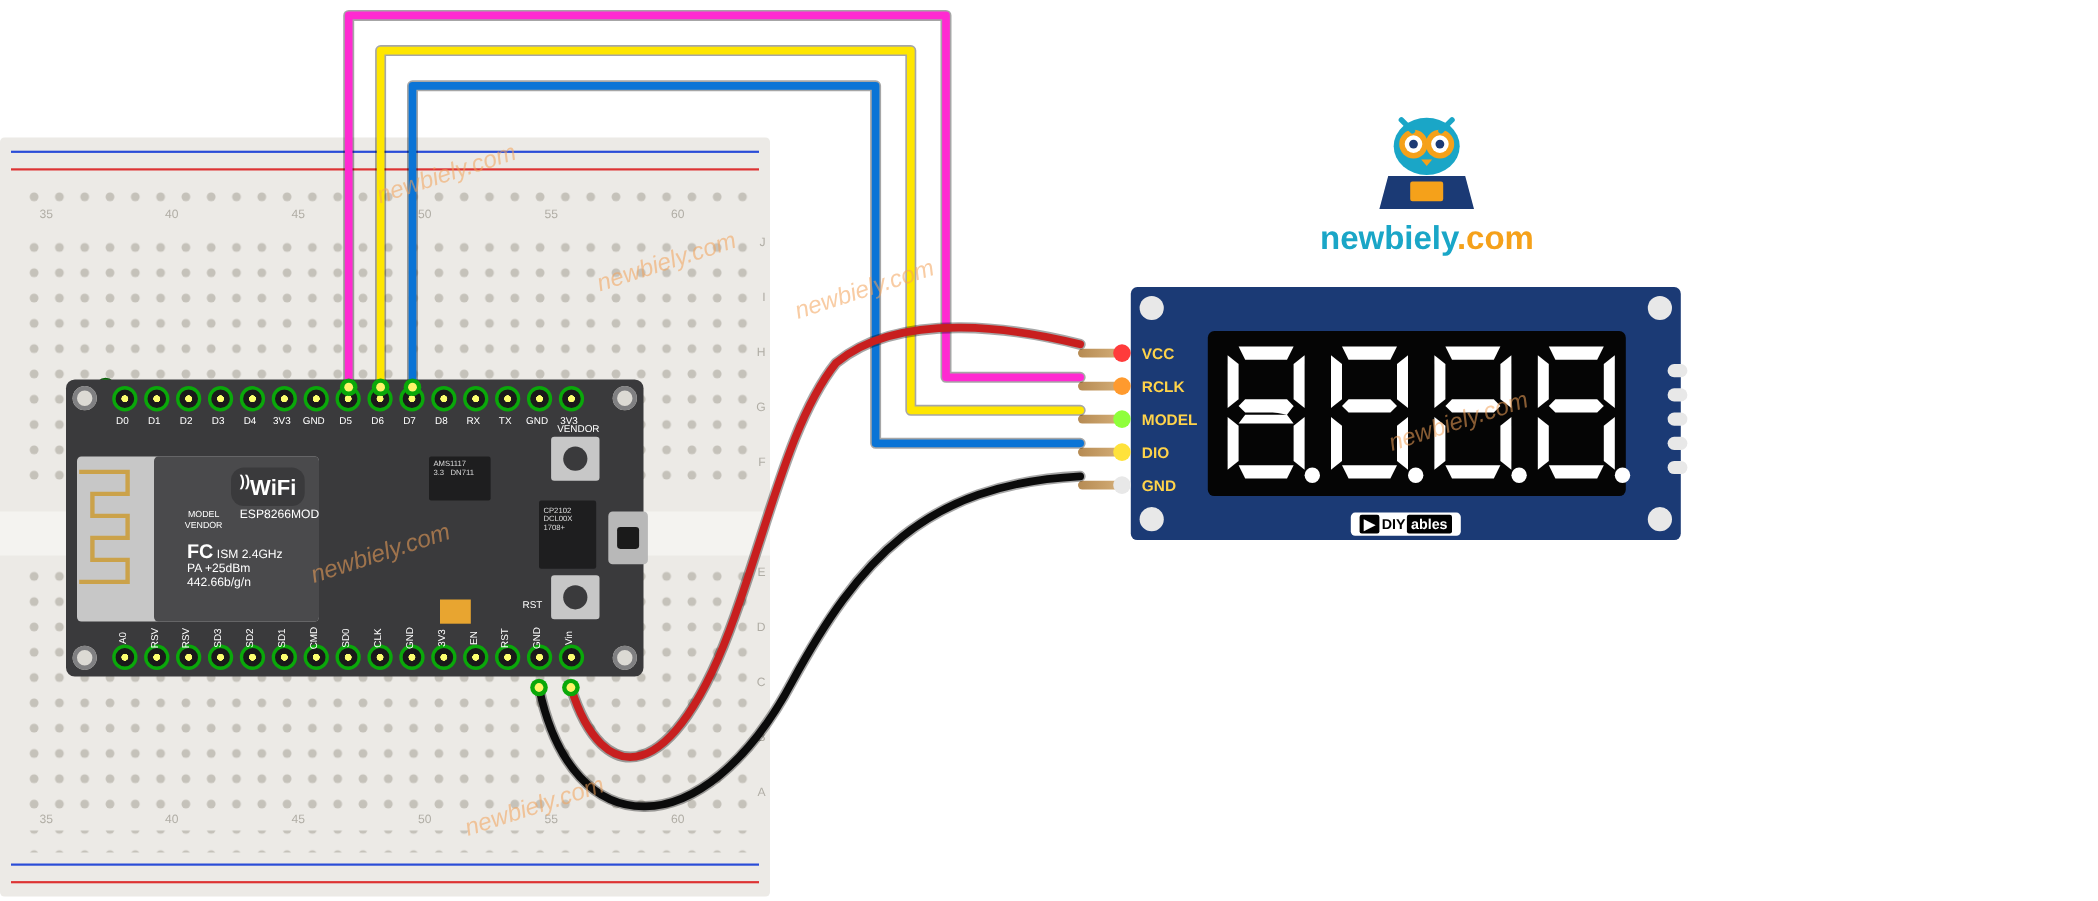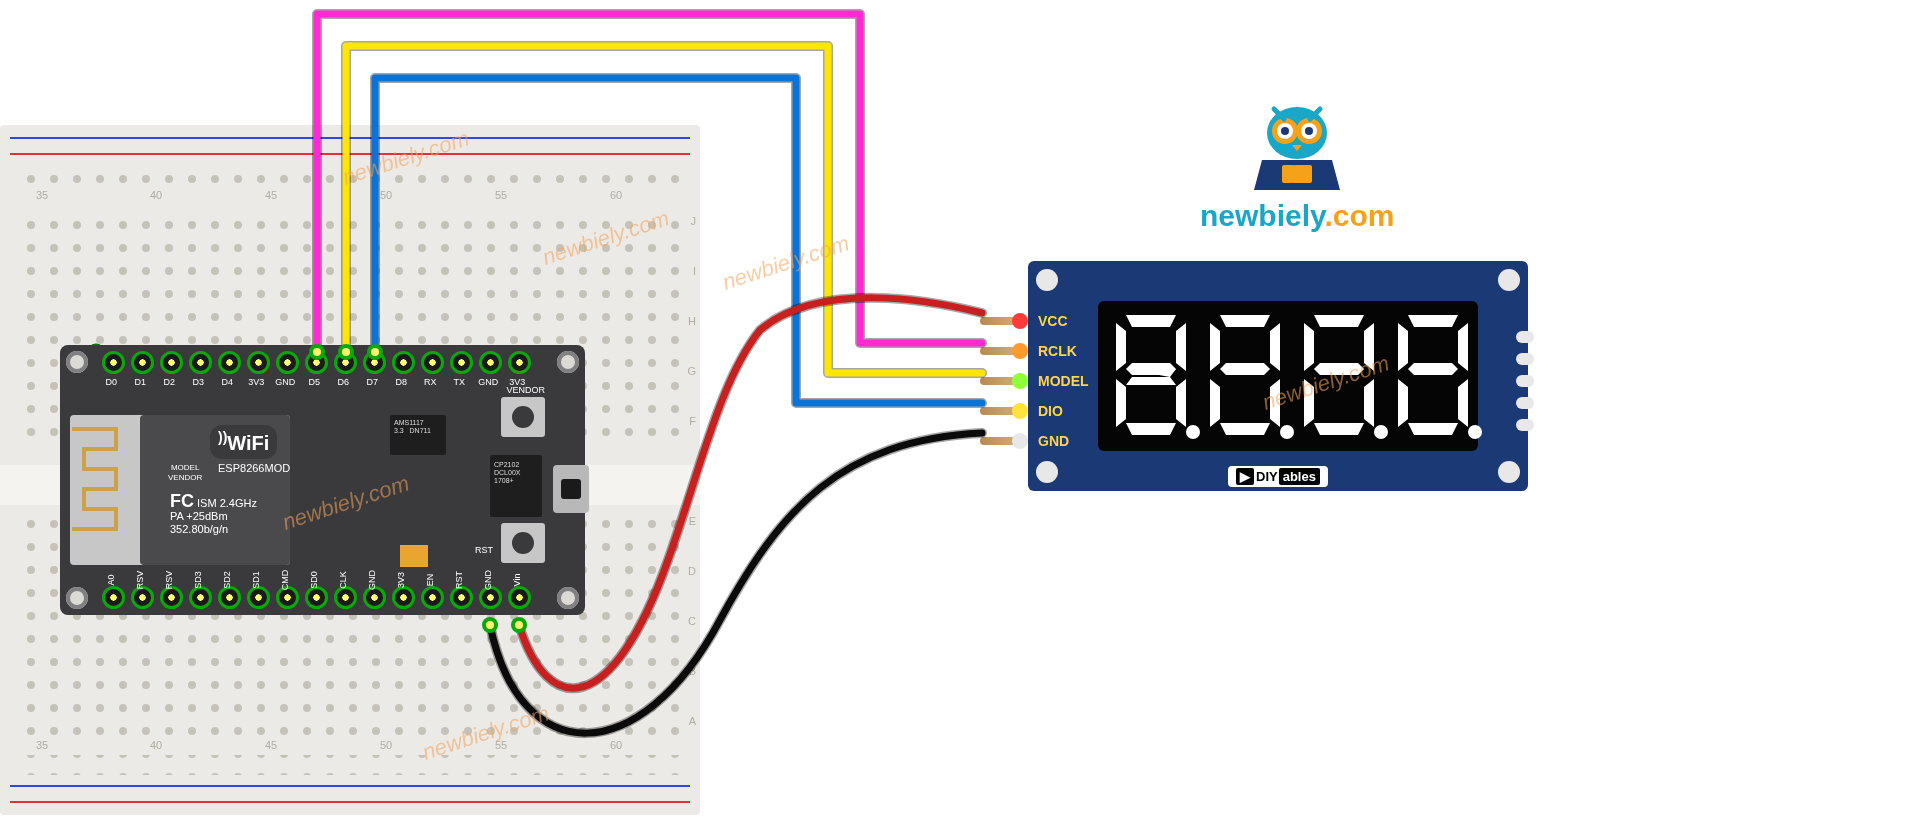--- a/index.html
+++ b/index.html
@@ -231,21 +231,21 @@
   </svg>
   <div class="esp-wifi-logo">
     <span style="font-size:14px;vertical-align:super">))</span><span>WiFi</span>
   </div>
   <div class="esp-model-txt" style="left: 108px; top: 118px; white-space: pre;">MODEL
 VENDOR</div>
   <div class="esp-model-txt" style="left:158px;top:118px;font-size:11px">ESP8266MOD</div>
   <div class="esp-fcc">
     <b>FC</b>&nbsp;<span style="white-space:pre">ISM 2.4GHz
 PA +25dBm
-352.80b/g/n</span>
+442.66b/g/n</span>
   </div>
 
   <div class="esp-ic" style="left:330px;top:70px;width:56px;height:40px">
     <div class="esp-chip-txt" style="left:4px;top:4px;white-space:pre">AMS1117
 3.3   DN711</div>
   </div>
   <div class="esp-ic" style="left:430px;top:110px;width:52px;height:62px">
     <div class="esp-chip-txt" style="left:4px;top:6px;white-space:pre">CP2102
 DCL00X
 1708+</div>

